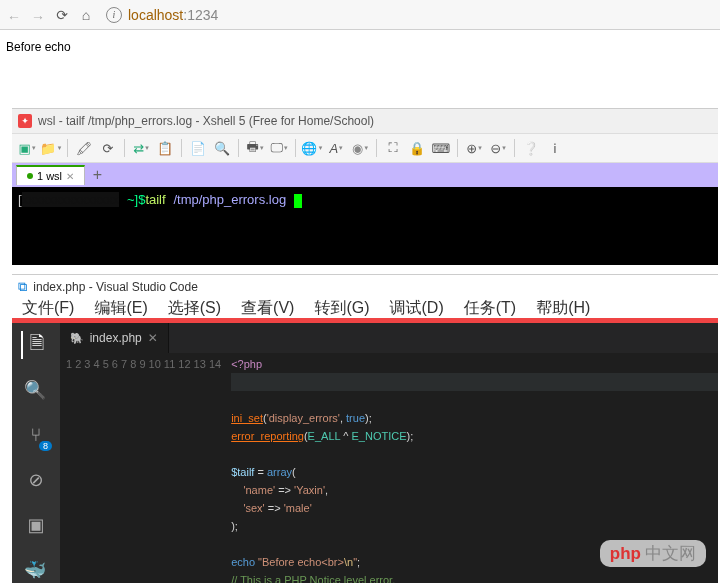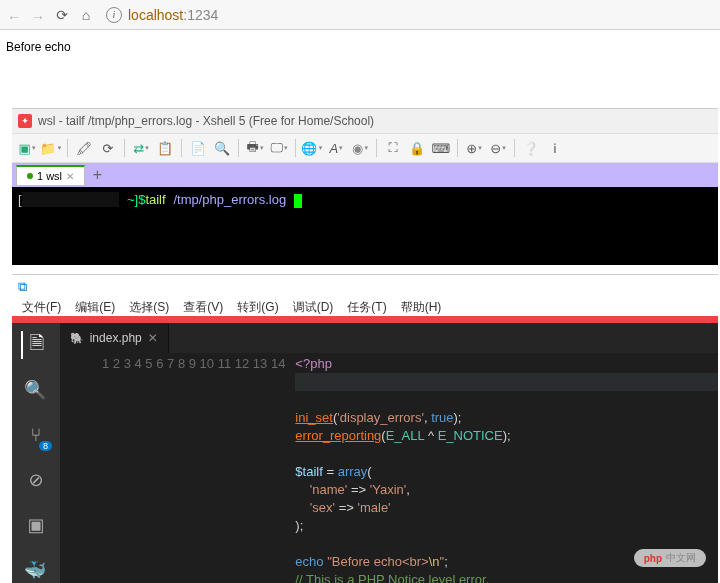--- a/index.html
+++ b/index.html
@@ -33,49 +33,49 @@
 .terminal { background: #000; color: #ccc; font-family: "Consolas","Courier New",monospace; font-size: 13px; padding: 4px 6px; height: 78px; line-height: 1.4; }
 .term-prompt { color: #00ff88; }
 .term-cmd { color: #bef264; margin-top: 8px; }
 .term-path { color: #aaf; }
 .cursor-block { display:inline-block; width:8px; height:14px; background:#0f0; vertical-align:middle;}
 
 
 .vscode { position: absolute; top: 274px; left: 12px; right: 2px; bottom: 0; background: #fff; border-top: 1px solid #ccc; }
 .vsc-title { height: 24px; display: flex; align-items: center; padding: 0 6px; gap: 6px; font-size: 12px; color: #333; background: #fff; }
 .vsc-logo { color: #0078d7; font-size: 13px; }
-.vsc-menu { height: 24px; display: flex; align-items: center; padding: 0 4px; gap: 2px; font-size: 12px; background: #fff; border-bottom: 7px solid #ef4444; }
+.vsc-menu { height: 24px; display: flex; align-items: center; padding: 0 4px; gap: 8px; font-size: 16px; background: #fff; border-bottom: 5px solid #ef4444; }
 .vsc-menu span { padding: 2px 6px; color: #333; }
 .vsc-body { display: flex; height: calc(100% - 48px); }
 .activity-bar { width: 48px; background: #333; display: flex; flex-direction: column; align-items: center; padding-top: 8px; gap: 18px; }
 .act-icon { width: 28px; height: 28px; display: flex; align-items: center; justify-content: center; color: #aaa; font-size: 18px; position: relative; }
 .act-icon.active { color: #fff; border-left: 2px solid #fff; margin-left: -2px; padding-left: 2px;}
 .badge { position: absolute; bottom: -2px; right: -2px; background: #007acc; color: #fff; border-radius: 8px; font-size: 9px; padding: 0 4px; }
 .editor-area { flex: 1; background: #1e1e1e; display: flex; flex-direction: column; }
 .editor-tabs { height: 30px; background: #252526; display: flex; align-items: stretch; }
 .editor-tab { background: #1e1e1e; padding: 0 10px; display: flex; align-items: center; gap: 6px; font-size: 12px; color: #ccc; border-right: 1px solid #111; }
 .file-icon { color: #c586c0; font-size: 11px; }
 .tab-close { color: #888; font-size: 12px; }
-.code { flex: 1; display: flex; font-family: "Consolas","Courier New",monospace; font-size: 13px; overflow: hidden; margin-left: 36px; }
+.code { flex: 1; display: flex; font-family: "Consolas","Courier New",monospace; font-size: 11px; overflow: hidden; }
 .gutter { background: #1e1e1e; color: #6a6a6a; text-align: right; padding: 2px 10px 2px 6px; user-select: none; line-height: 18px; }
 .lines { flex: 1; padding: 2px 0; color: #d4d4d4; line-height: 18px; white-space: pre; }
 .hl-line { background: #2a2d2e; display: block; }
 .tok-tag { color: #c586c0; }
 .tok-fn { color: #f97316; text-decoration: underline; }
 .tok-str { color: #ce9178; }
 .tok-kw { color: #569cd6; }
 .tok-const { color: #4ec9b0; }
 .tok-var { color: #9cdcfe; }
 .tok-punc { color: #d4d4d4; }
 .tok-op { color: #d4d4d4; }
 .tok-comment { color: #6a9955; }
 .tok-esc { color: #d7ba7d; }
 
 
-.watermark { position: absolute; right: 14px; bottom: 16px; background: rgba(230,230,230,0.8); color: #888; font-size: 10px; padding: 2px 10px; border-radius: 10px; display: flex; align-items: center; gap: 4px; }
+.watermark { position: absolute; right: 14px; bottom: 16px; background: rgba(230,230,230,0.8); color: #888; font-size: 17px; padding: 2px 10px; border-radius: 10px; display: flex; align-items: center; gap: 4px; }
 .watermark b { color: #d33; font-weight: bold; }
 </style>
 </head>
 <body>
 
 <div class="browser-bar">
   <div class="nav-icon disabled">←</div>
   <div class="nav-icon disabled">→</div>
   <div class="nav-icon">⟳</div>
   <div class="nav-icon">⌂</div>
@@ -137,20 +137,21 @@
     </div>
     <div class="xshell-addtab">+</div>
   </div>
   <div class="terminal"><span>[</span><span style="background:#111;color:#111;">xxxxxxxxxxxxxxx</span> <span class="term-prompt">~]$</span><span class="term-cmd">tailf</span> <span class="term-path">/tmp/php_errors.log</span>
 <span class="cursor-block"></span></div>
 </div>
 
 <div class="vscode">
   <div class="vsc-title">
     <span class="vsc-logo">⧉</span>
+    <span>index.php - Visual Studio Code</span>
   </div>
   <div class="vsc-menu">
     <span>文件(F)</span>
     <span>编辑(E)</span>
     <span>选择(S)</span>
     <span>查看(V)</span>
     <span>转到(G)</span>
     <span>调试(D)</span>
     <span>任务(T)</span>
     <span>帮助(H)</span>

